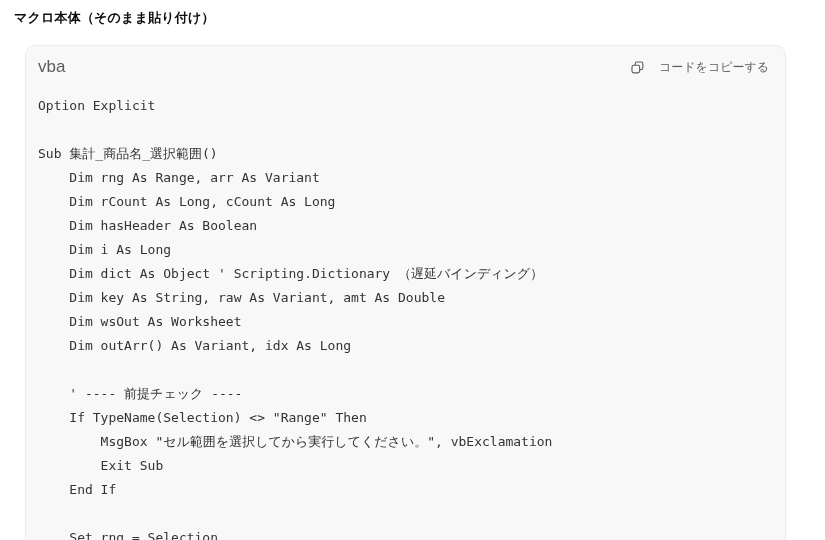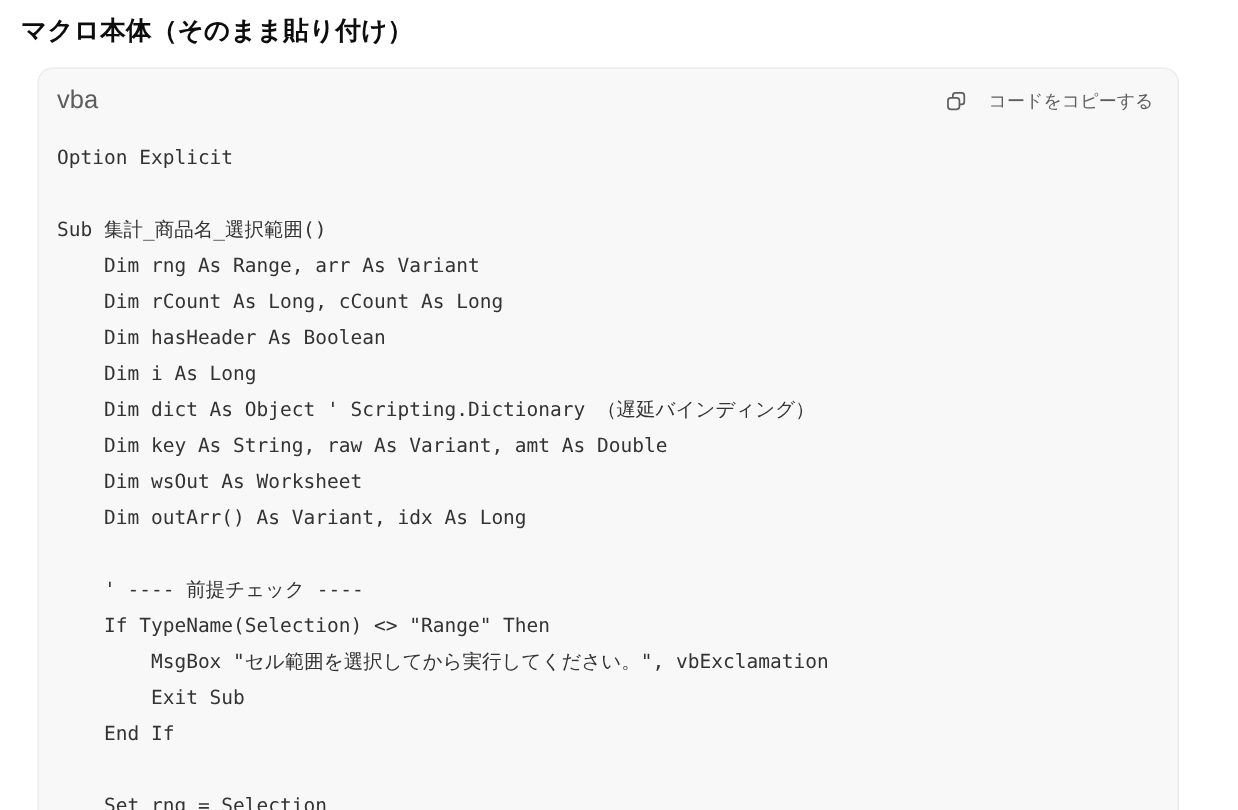--- a/index.html
+++ b/index.html
@@ -12,21 +12,21 @@
   }
   .page {
     position: relative;
     width: 825px;
     height: 540px;
   }
   .page-title {
     position: absolute;
     left: 14px;
     top: 9px;
-    font-size: 17px;
+    font-size: 13px;
     font-weight: 700;
     color: #0d0d0d;
     letter-spacing: 0.2px;
   }
   .code-card {
     position: absolute;
     left: 25px;
     top: 45px;
     width: 761px;
     height: 640px; 

